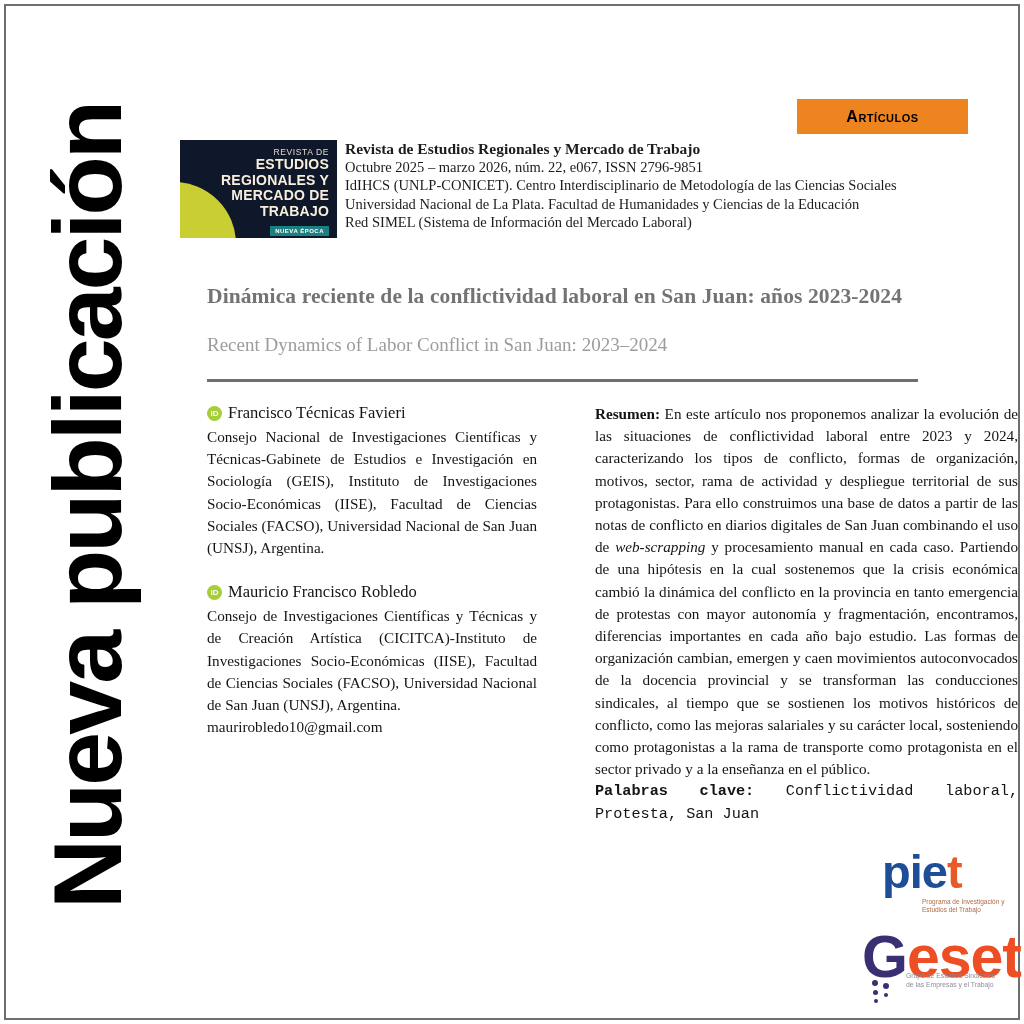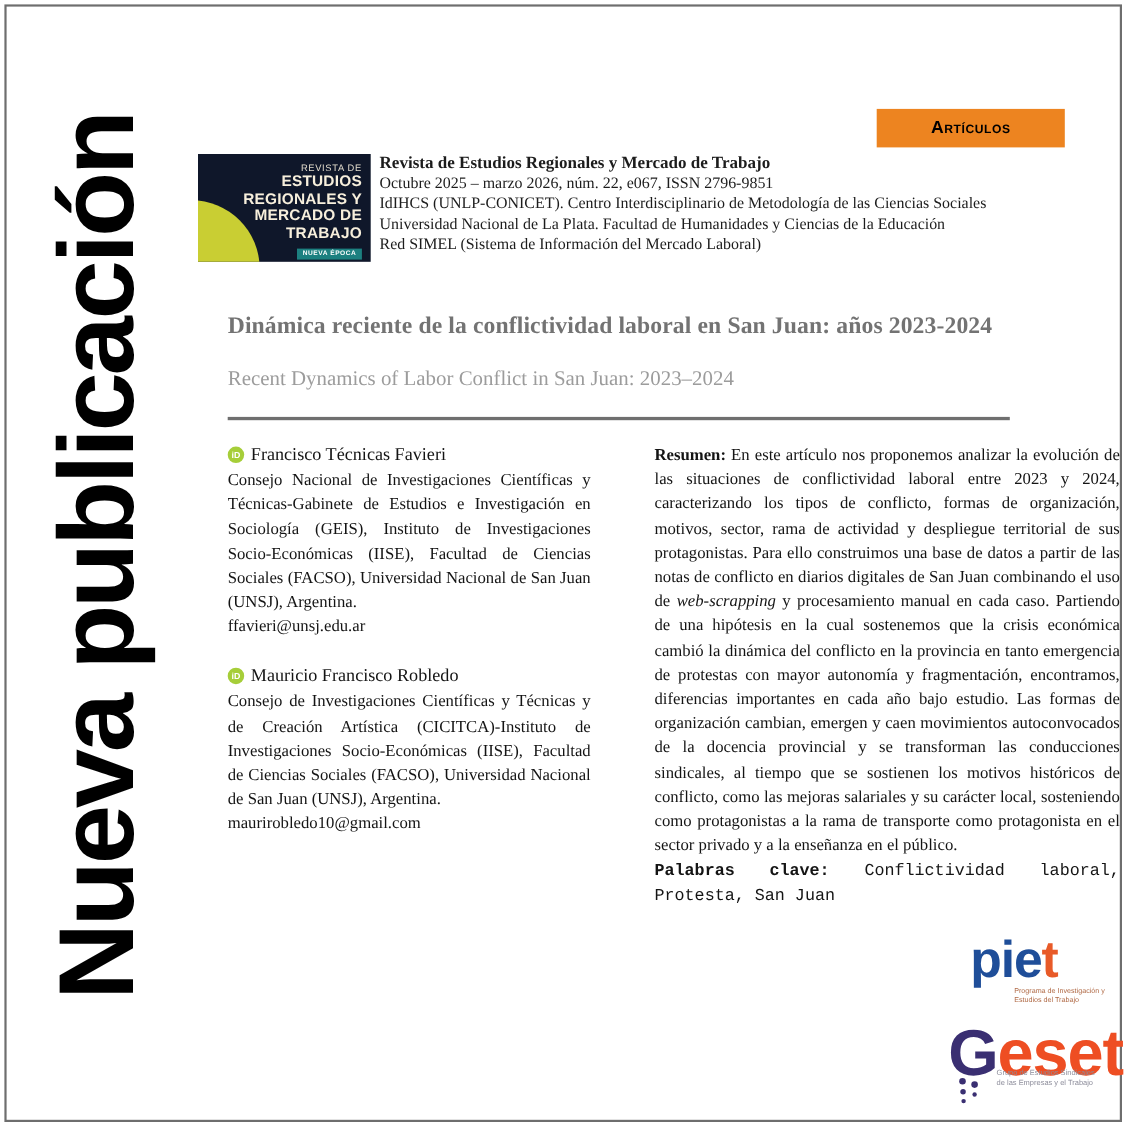--- a/index.html
+++ b/index.html
@@ -149,21 +149,20 @@
 
 <div class="cols">
 
   <div class="col-authors">
     <div class="author-block">
       <div class="author-name">
         <span class="orcid">iD</span>
         <span>Francisco Técnicas Favieri</span>
       </div>
       <div class="body-text">Consejo Nacional de Investigaciones Científicas y Técnicas-Gabinete de Estudios e Investigación en Sociología (GEIS), Instituto de Investigaciones Socio-Económicas (IISE), Facultad de Ciencias Sociales (FACSO), Universidad Nacional de San Juan (UNSJ), Argentina.</div>
-      <div class="email">ffavieri@unsj.edu.ar</div>
     </div>
     <div class="author-block">
       <div class="author-name">
         <span class="orcid">iD</span>
         <span>Mauricio Francisco Robledo</span>
       </div>
       <div class="body-text">Consejo de Investigaciones Científicas y Técnicas y de Creación Artística (CICITCA)-Instituto de Investigaciones Socio-Económicas (IISE), Facultad de Ciencias Sociales (FACSO), Universidad Nacional de San Juan (UNSJ), Argentina.</div>
       <div class="email">maurirobledo10@gmail.com</div>
     </div>
   </div>

